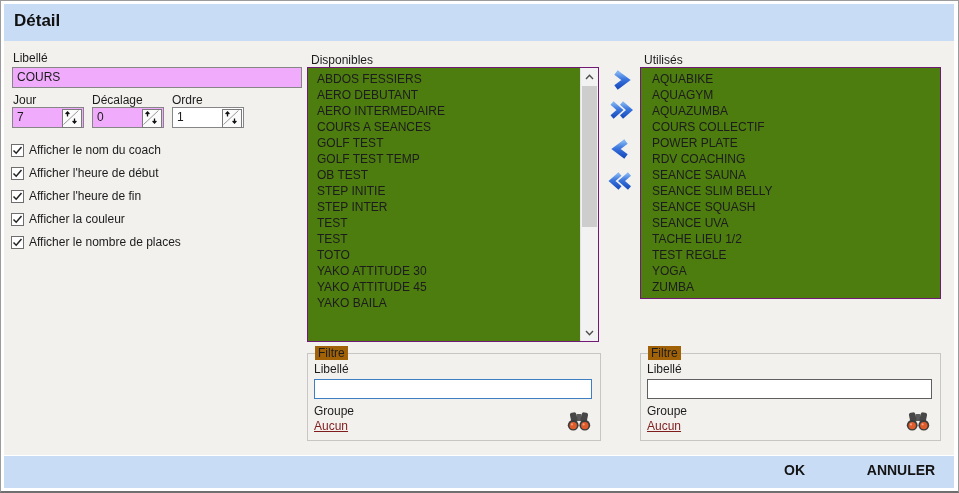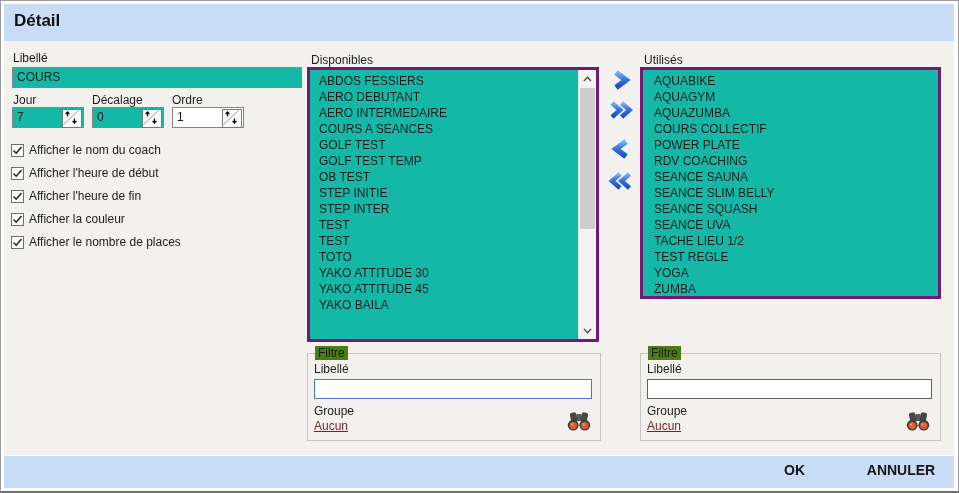--- a/index.html
+++ b/index.html
@@ -5,39 +5,39 @@
   html,body{margin:0;padding:0;background:#d8d8d8;font-family:"Liberation Sans",sans-serif;}
   .dialog{position:relative;width:959px;height:493px;background:#ffffff;border:1px solid #9b9b9b;
           border-bottom:2px solid #6f6f6f;box-sizing:border-box;overflow:hidden;}
   .bar-header{position:absolute;left:3px;top:3px;width:950px;height:37px;background:#c9dcf6;}
   .content-bg{position:absolute;left:3px;top:40px;width:950px;height:414px;background:#f2f1ee;}
   .bar-footer{position:absolute;left:3px;top:455px;width:950px;height:32px;background:#c9dcf6;}
   .title{position:absolute;left:13px;top:10px;font-size:17px;font-weight:bold;color:#111;}
   .lbl{position:absolute;font-size:12px;color:#1c1c1c;white-space:nowrap;}
   .txtfield{position:absolute;box-sizing:border-box;border:1px solid #868686;font-size:12px;
             color:#1c1c1c;padding:2px 4px;line-height:15px;}
-  .green{background:#14b8a6;}
+  .green{background:#f0abfc;}
   .white{background:#ffffff;}
   .spin{position:absolute;box-sizing:border-box;width:72px;height:21px;border:1px solid #868686;}
   .spinval{position:absolute;left:4px;top:2px;font-size:12px;color:#1c1c1c;}
   .spinbtn{position:absolute;right:1px;top:1px;width:18px;height:17px;background:#fbfbfb;
            border:1px solid #7a7a7a;}
   .cbrow{position:absolute;left:10px;height:16px;display:flex;align-items:center;gap:5px;cursor:default;}
   .cbbox{width:13px;height:13px;background:#fff;border:1px solid #6e6e6e;box-sizing:border-box;
          display:inline-flex;align-items:center;justify-content:center;}
   .cblabel{font-size:12px;color:#1c1c1c;white-space:nowrap;}
-  .listbox{position:absolute;background:#14b8a6;border:3px solid #701a75;box-sizing:border-box;overflow:hidden;}
+  .listbox{position:absolute;background:#4d7c0f;border:1px solid #701a75;box-sizing:border-box;overflow:hidden;}
   .listitems{position:absolute;left:0;top:3px;right:18px;}
   .listitem{height:16px;line-height:16px;padding-left:9px;font-size:12px;color:#1c1c1c;white-space:nowrap;}
   .scrollbar{position:absolute;top:0;right:0;bottom:0;width:17px;background:#f2f2f2;border-left:1px solid #e3e3e3;}
   .sbtn{position:absolute;left:0;width:17px;height:17px;display:flex;align-items:center;justify-content:center;}
   .sthumb{position:absolute;left:1px;width:15px;background:#cdcdcd;}
   .transfer{position:absolute;left:607px;width:26px;height:22px;cursor:pointer;background:transparent;border:0;padding:0;}
   .fieldset{position:absolute;border:1px solid #c6c6c4;box-sizing:border-box;}
-  .legend{position:absolute;top:-8px;left:7px;background:#4d7c0f;padding:0 3px;font-size:12px;color:#1c1c1c;}
+  .legend{position:absolute;top:-8px;left:7px;background:#a16207;padding:0 3px;font-size:12px;color:#1c1c1c;}
   .filterinput{position:absolute;box-sizing:border-box;height:20px;font-size:12px;padding:0 4px;
                background:#fff;outline:none;}
   .blueborder{border:1px solid #3d7fc2;}
   .grayborder{border:1px solid #5f5f5f;}
   .link{position:absolute;font-size:12px;color:#7f1d1d;text-decoration:underline;cursor:pointer;}
   .binocs{position:absolute;width:26px;height:23px;cursor:pointer;}
   .footbtn{position:absolute;top:461px;font-size:14px;font-weight:bold;color:#141414;cursor:pointer;
            text-align:center;}
 </style>
 </head>

